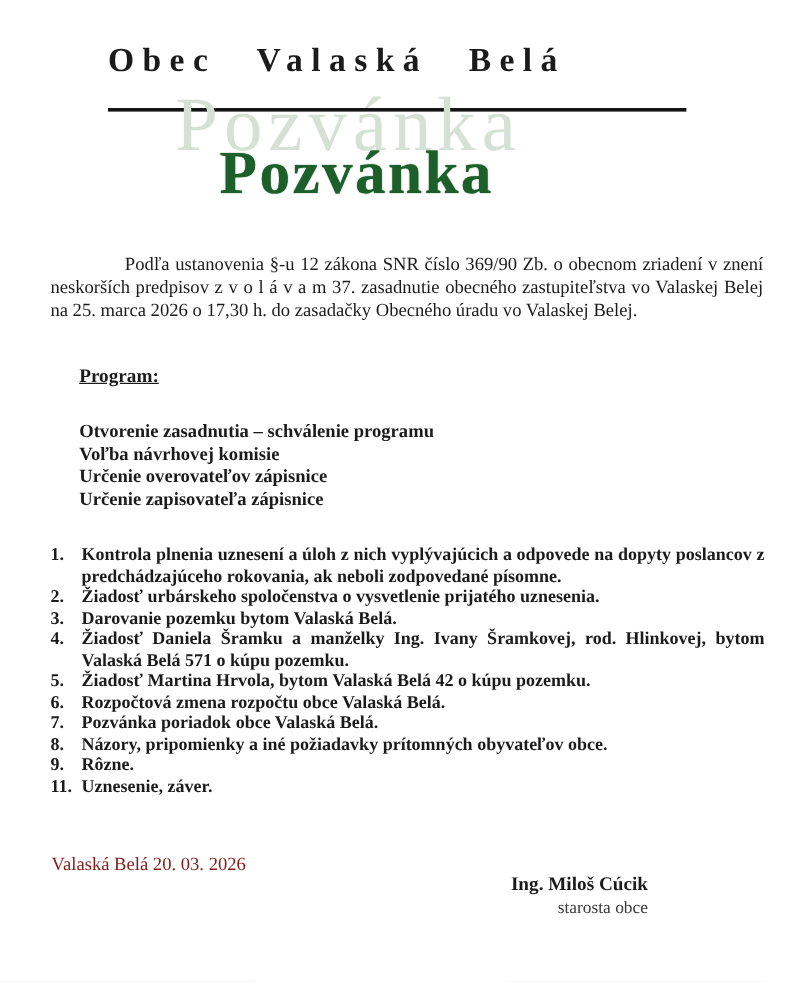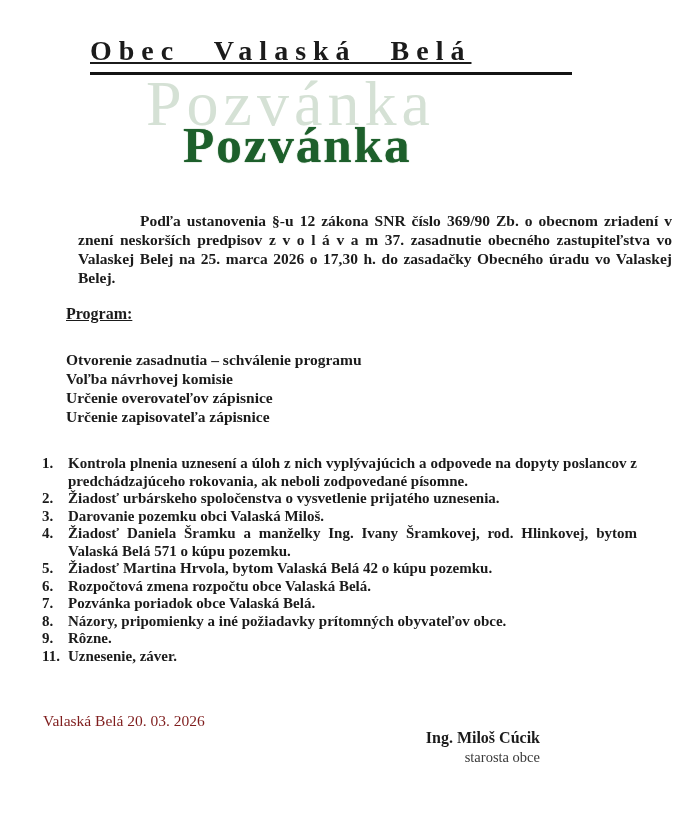--- a/index.html
+++ b/index.html
@@ -22,24 +22,23 @@
   .org-title {
     position: absolute;
     top: 36px;
     left: 90px;
     width: 482px;
     font-size: 28px;
     font-weight: bold;
     letter-spacing: 7px;
     word-spacing: 20px;
     white-space: nowrap;
-    padding-bottom: 5px;
+    padding-bottom: 23px;
     border-bottom: 3px solid #141414;
     line-height: 1.1;
-    text-decoration: underline;
   }
 
   .title-stack {
     position: absolute;
     top: 0;
     left: 0;
     width: 538px;
     height: 200px;
     pointer-events: none;
   }
@@ -65,25 +64,24 @@
     text-shadow: 0 0 1px #2a6b33;
   }
 
   
   .intro {
     position: absolute;
     top: 211px;
     left: 42px;
     width: 594px;
     font-size: 15.5px;
-    font-weight: bold;
+    font-weight: normal;
     line-height: 19px;
     text-align: justify;
     text-indent: 62px;
-    margin-left: 36px;
   }
 
   
   .program-label {
     position: absolute;
     top: 305px;
     left: 66px;
     font-size: 16px;
     font-weight: bold;
     text-decoration: underline;
@@ -175,21 +173,21 @@
     <div class="agenda-row">
       <span class="agenda-num">1.</span>
       <span class="agenda-txt">Kontrola plnenia uznesení a úloh z nich vyplývajúcich a odpovede na dopyty poslancov z predchádzajúceho rokovania, ak neboli zodpovedané písomne.</span>
     </div>
     <div class="agenda-row">
       <span class="agenda-num">2.</span>
       <span class="agenda-txt">Žiadosť urbárskeho spoločenstva o vysvetlenie prijatého uznesenia.</span>
     </div>
     <div class="agenda-row">
       <span class="agenda-num">3.</span>
-      <span class="agenda-txt">Darovanie pozemku obci Valaská Miloš.</span>
+      <span class="agenda-txt">Darovanie pozemku bytom Valaská Belá.</span>
     </div>
     <div class="agenda-row">
       <span class="agenda-num">4.</span>
       <span class="agenda-txt">Žiadosť Daniela Šramku a manželky Ing. Ivany Šramkovej, rod. Hlinkovej, bytom Valaská Belá 571 o kúpu pozemku.</span>
     </div>
     <div class="agenda-row">
       <span class="agenda-num">5.</span>
       <span class="agenda-txt">Žiadosť Martina Hrvola, bytom Valaská Belá 42  o kúpu pozemku.</span>
     </div>
     <div class="agenda-row">

